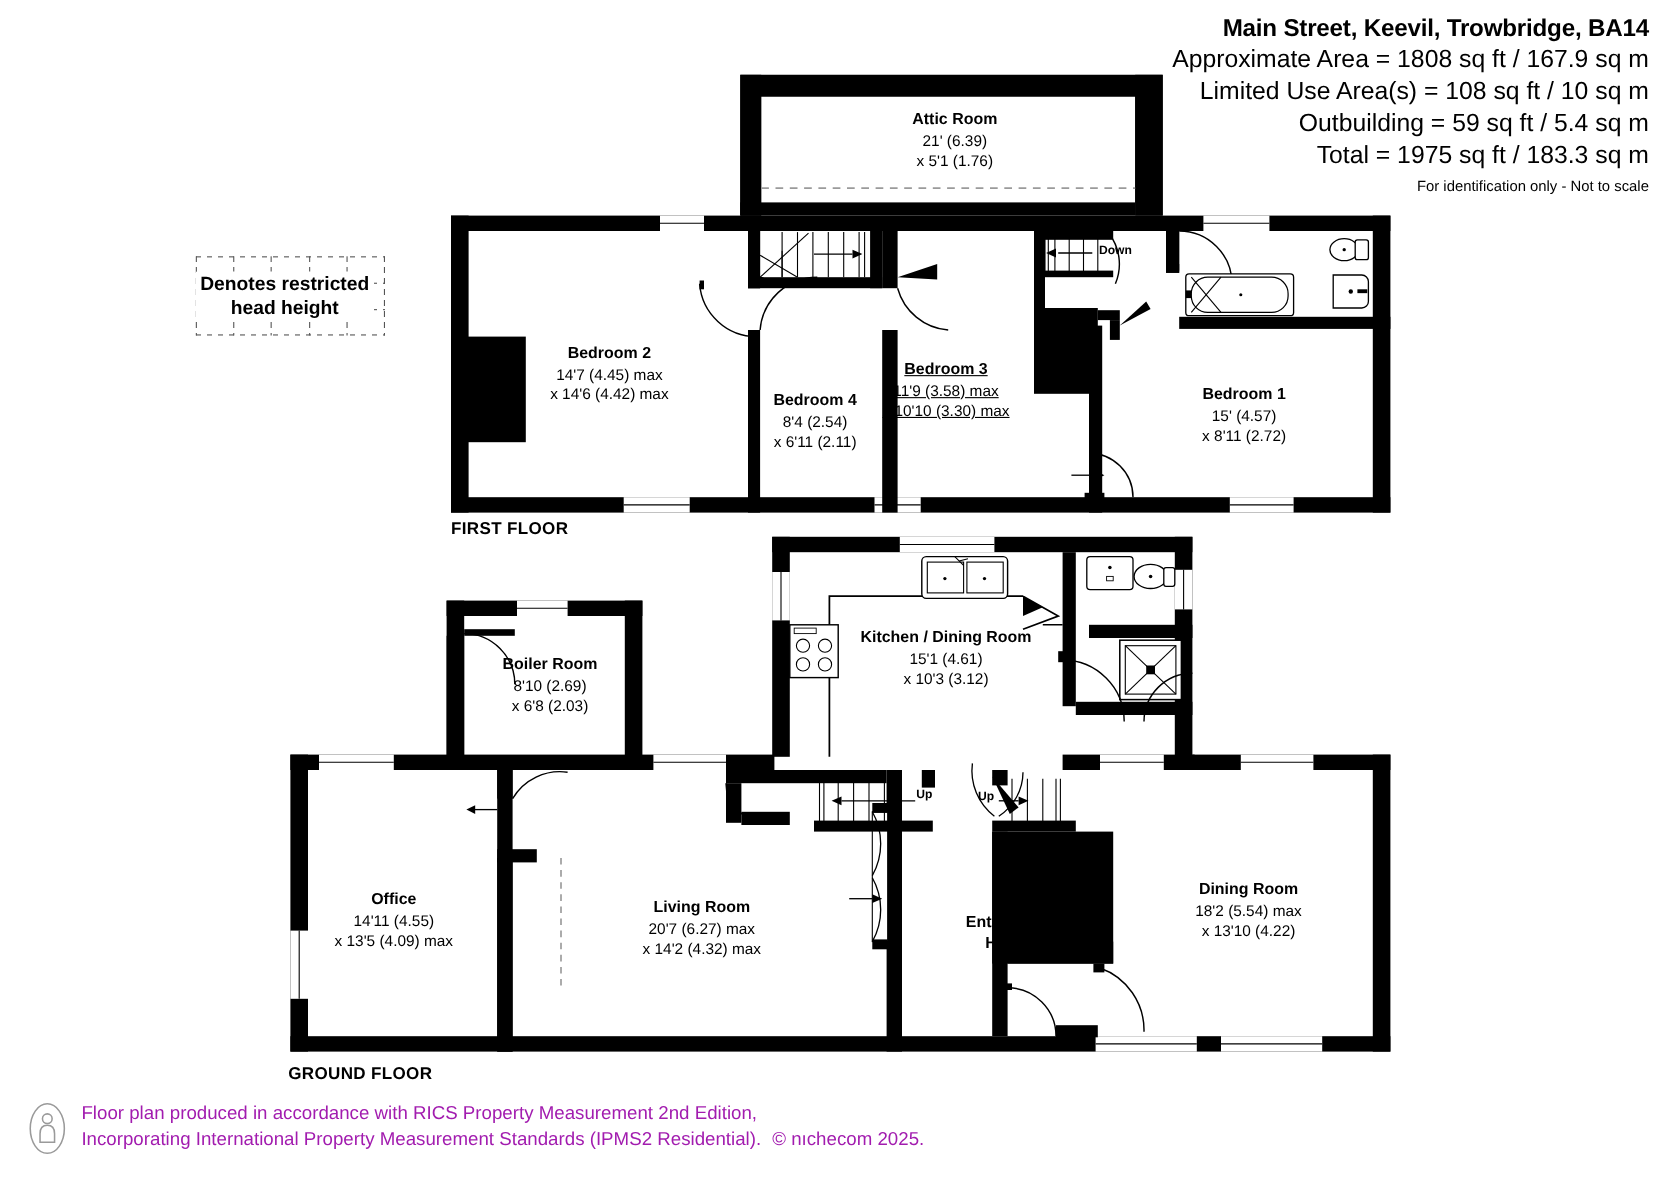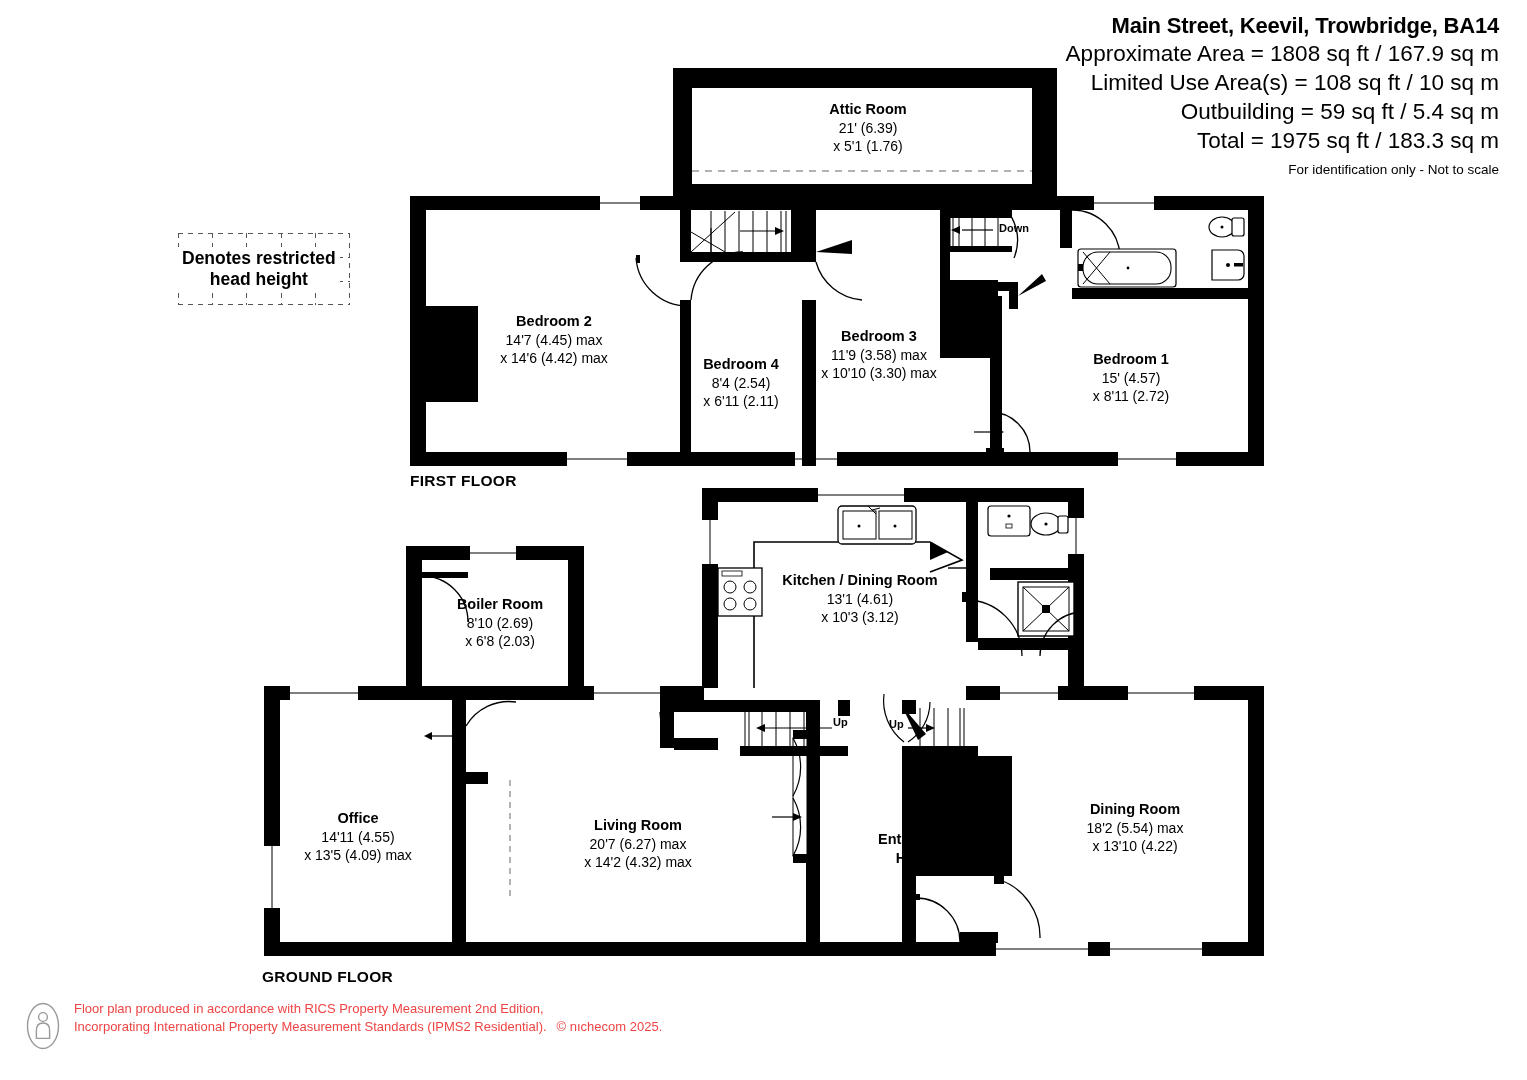--- a/index.html
+++ b/index.html
@@ -113,23 +113,23 @@
   }
 
   
   .footer {
     position:absolute;
     left: 26px; top: 1000px;
     display:flex; align-items:flex-start; gap: 14px;
   }
   .footer-icon { flex: 0 0 auto; margin-top: 2px; }
   .footer-text {
-    font-size: 13px;
+    font-size: 17px;
     line-height: 1.42;
-    color: #ef4444;
+    color: #a21caf;
   }
   .footer-text div { white-space: nowrap; }
   .copyr { margin-left: 10px; }
 
   svg { display:block; }
 </style>
 </head>
 <body>
 
 <div id="stage">
@@ -504,41 +504,41 @@
     <span class="rdim">14'7 (4.45) max</span>
     <span class="rdim">x 14'6 (4.42) max</span>
   </div>
 
   <div class="room-label" style="left:741px; top:355px;">
     <span class="rname">Bedroom 4</span>
     <span class="rdim">8'4 (2.54)</span>
     <span class="rdim">x 6'11 (2.11)</span>
   </div>
 
-  <div class="room-label" style="left:879px; top:327px;">
+  <div class="room-label" style="left:860px; top:327px;text-decoration:underline;">
     <span class="rname">Bedroom 3</span>
     <span class="rdim">11'9 (3.58) max</span>
     <span class="rdim">x 10'10 (3.30) max</span>
   </div>
 
   <div class="room-label" style="left:1131px; top:350px;">
     <span class="rname">Bedroom 1</span>
     <span class="rdim">15' (4.57)</span>
     <span class="rdim">x 8'11 (2.72)</span>
   </div>
 
   <div class="room-label" style="left:500px; top:595px;">
     <span class="rname">Boiler Room</span>
     <span class="rdim">8'10 (2.69)</span>
     <span class="rdim">x 6'8 (2.03)</span>
   </div>
 
   <div class="room-label" style="left:860px; top:571px;">
     <span class="rname">Kitchen / Dining Room</span>
-    <span class="rdim">13'1 (4.61)</span>
+    <span class="rdim">15'1 (4.61)</span>
     <span class="rdim">x 10'3 (3.12)</span>
   </div>
 
   <div class="room-label" style="left:358px; top:809px;">
     <span class="rname">Office</span>
     <span class="rdim">14'11 (4.55)</span>
     <span class="rdim">x 13'5 (4.09) max</span>
   </div>
 
   <div class="room-label" style="left:638px; top:816px;">

